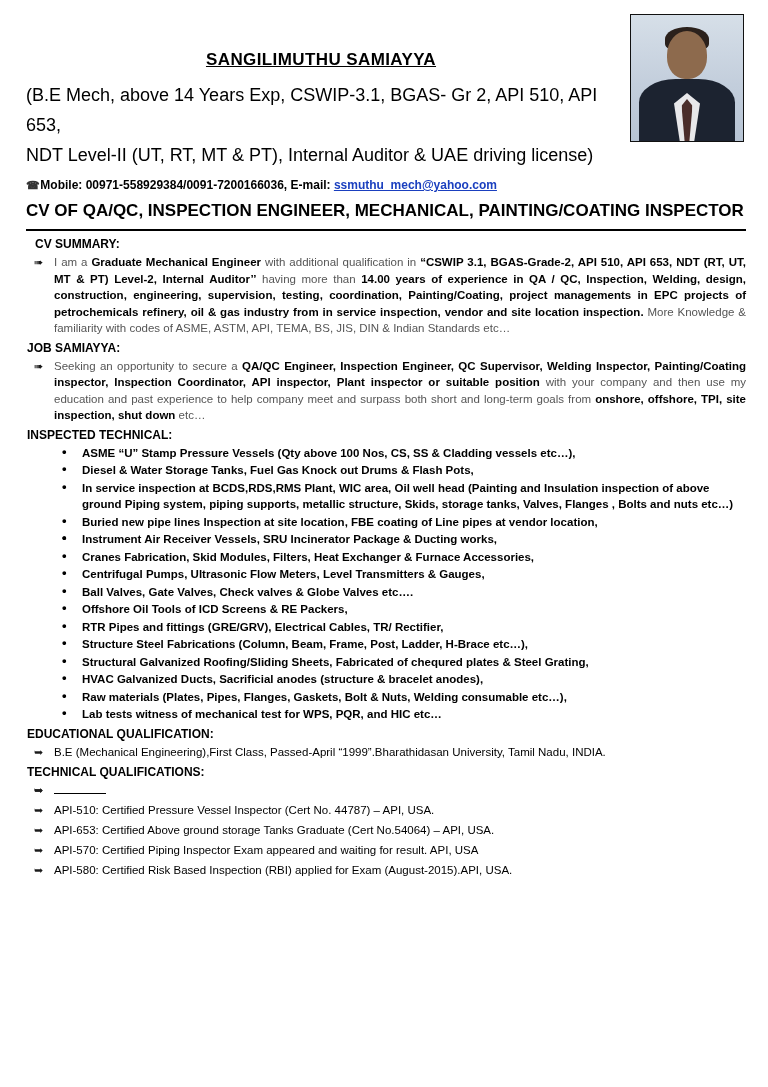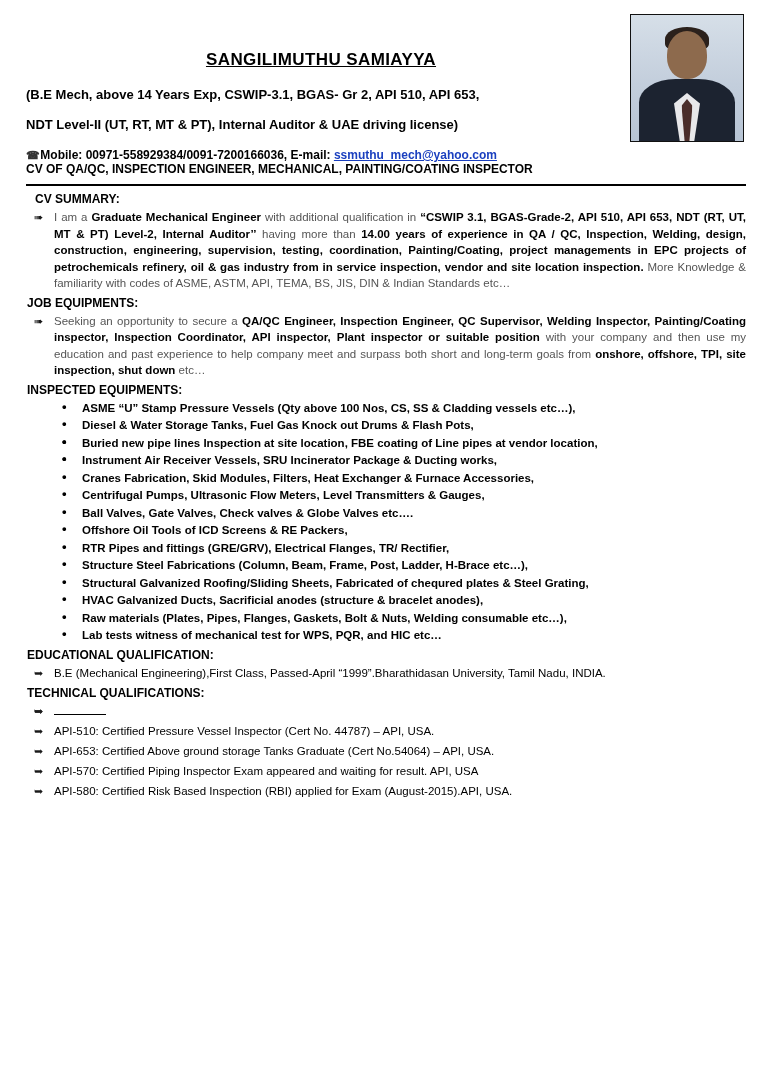--- a/index.html
+++ b/index.html
@@ -89,22 +89,22 @@
 
   .name {
     text-align: center;
     font-size: 17px;
     font-weight: bold;
     text-decoration: underline;
     letter-spacing: 0.4px;
     margin: 36px 130px 6px 0;
   }
   .subtitle {
-    font-size: 13px;
-    font-weight: bold;
+    font-size: 18px;
+    font-weight: normal;
     line-height: 30px;
     margin-top: 10px;
     padding-right: 130px;
   }
   .contact-line {
     font-size: 12px;
     font-weight: bold;
     margin-top: 8px;
     padding-right: 130px;
   }
@@ -112,22 +112,23 @@
     display: inline-block;
     width: 11px;
     color: #333;
     font-size: 11px;
   }
   .contact-line .email {
     color: #1a3fbf;
     text-decoration: underline;
   }
   .cv-of {
-    font-size: 12px;
-    font-weight: bold;
+    font-size: 17px;
+    font-weight: bold;
+    margin-top: 9px;
   }
   .hr-thick {
     border: none;
     border-top: 2px solid #000;
     margin: 8px 0 6px 0;
   }
   .section-head {
     font-size: 12px;
     font-weight: bold;
     margin: 4px 0 3px 1px;
@@ -220,39 +221,39 @@
   <div class="cv-of">CV OF QA/QC, INSPECTION ENGINEER, MECHANICAL, PAINTING/COATING INSPECTOR</div>
 
   <hr class="hr-thick">
 
   <div class="section-head indent">CV SUMMARY:</div>
   <div class="para">
     <span class="bullet-arrow">➠</span>
     <span id="cv-summary-html">I am a <b>Graduate Mechanical Engineer</b> with additional qualification in <b>“CSWIP 3.1, BGAS-Grade-2, API 510, API 653, NDT (RT, UT, MT &amp; PT) Level-2, Internal Auditor’’</b> having more than <b>14.00 years of experience in QA / QC, Inspection, Welding, design, construction, engineering, supervision, testing, coordination, Painting/Coating, project managements in EPC projects of petrochemicals refinery, oil &amp; gas industry from in service inspection, vendor and site location inspection.</b> More Knowledge &amp; familiarity with codes of ASME, ASTM, API, TEMA, BS, JIS, DIN &amp; Indian Standards etc…</span>
   </div>
 
-  <div class="section-head">JOB EQUIPMENTS:</div>
+  <div class="section-head">JOB SAMIAYYA:</div>
   <div class="para">
     <span class="bullet-arrow">➠</span>
     <span id="job-objective-html">Seeking an opportunity to secure a <b>QA/QC Engineer, Inspection Engineer, QC Supervisor, Welding Inspector, Painting/Coating inspector, Inspection Coordinator, API inspector, Plant inspector or suitable position</b> with your company and then use my education and past experience to help company meet and surpass both short and long-term goals from <b>onshore, offshore, TPI, site inspection, shut down</b> etc…</span>
   </div>
 
-  <div class="section-head head-underline-pad">INSPECTED EQUIPMENTS:</div>
+  <div class="section-head head-underline-pad">INSPECTED TECHNICAL:</div>
   <ul class="eq-list" id="inspected-list">
       <li><span class="dot">•</span><span>ASME “U” Stamp Pressure Vessels (Qty above 100 Nos, CS, SS &amp; Cladding vessels etc…),</span></li>
       <li><span class="dot">•</span><span>Diesel &amp; Water Storage Tanks, Fuel Gas Knock out Drums &amp; Flash Pots,</span></li>
-      <li><span class="dot">•</span></li>
+      <li><span class="dot">•</span><span>In service inspection at BCDS,RDS,RMS Plant, WIC area, Oil well head (Painting and Insulation inspection of above ground Piping system, piping supports, metallic structure, Skids, storage tanks, Valves, Flanges , Bolts and nuts etc…)</span></li>
       <li><span class="dot">•</span><span>Buried new pipe lines Inspection at site location, FBE coating of Line pipes at vendor location,</span></li>
       <li><span class="dot">•</span></li>
       <li><span class="dot">•</span><span>Instrument Air Receiver Vessels, SRU Incinerator Package &amp; Ducting works,</span></li>
       <li><span class="dot">•</span><span>Cranes Fabrication, Skid Modules, Filters, Heat Exchanger &amp; Furnace Accessories,</span></li>
       <li><span class="dot">•</span><span>Centrifugal Pumps, Ultrasonic Flow Meters, Level Transmitters &amp; Gauges,</span></li>
       <li><span class="dot">•</span><span>Ball Valves, Gate Valves, Check valves &amp; Globe Valves etc….</span></li>
       <li><span class="dot">•</span><span>Offshore Oil Tools of ICD Screens &amp; RE Packers,</span></li>
-      <li><span class="dot">•</span><span>RTR Pipes and fittings (GRE/GRV), Electrical Flanges, TR/ Rectifier,</span></li>
+      <li><span class="dot">•</span><span>RTR Pipes and fittings (GRE/GRV), Electrical Cables, TR/ Rectifier,</span></li>
       <li><span class="dot">•</span><span>Structure Steel Fabrications (Column, Beam, Frame, Post, Ladder, H-Brace etc…),</span></li>
       <li><span class="dot">•</span><span>Structural Galvanized Roofing/Sliding Sheets, Fabricated of chequred plates &amp; Steel Grating,</span></li>
       <li><span class="dot">•</span><span>HVAC Galvanized Ducts, Sacrificial anodes (structure &amp; bracelet anodes),</span></li>
       <li><span class="dot">•</span><span>Raw materials (Plates, Pipes, Flanges, Gaskets, Bolt &amp; Nuts, Welding consumable etc…),</span></li>
       <li><span class="dot">•</span><span>Lab tests witness of mechanical test for WPS, PQR, and HIC etc…</span></li>
     </ul>
 
   <div class="section-head">EDUCATIONAL QUALIFICATION:</div>
   <div id="educational-list">
       <div class="edu-line"><span class="bullet-arrow">➥</span><span>B.E (Mechanical Engineering),First Class, Passed-April “1999”.Bharathidasan University, Tamil Nadu, INDIA.</span></div>

